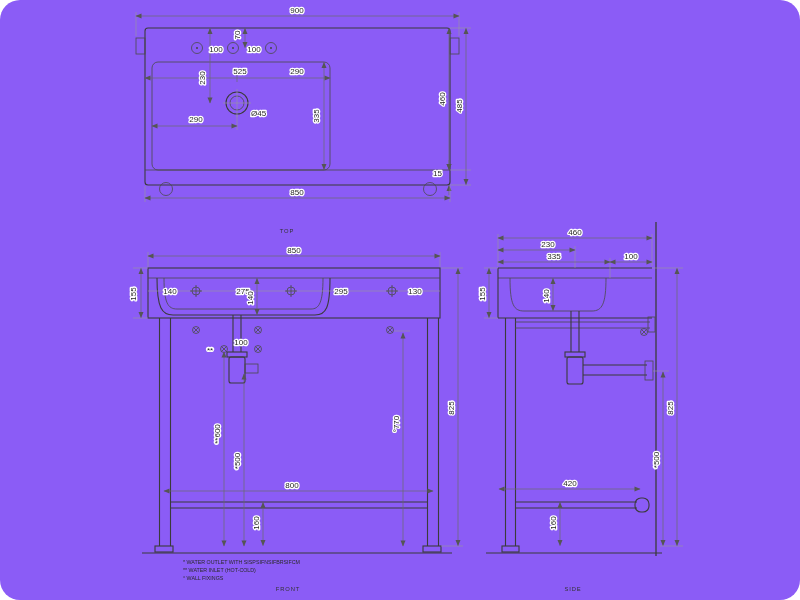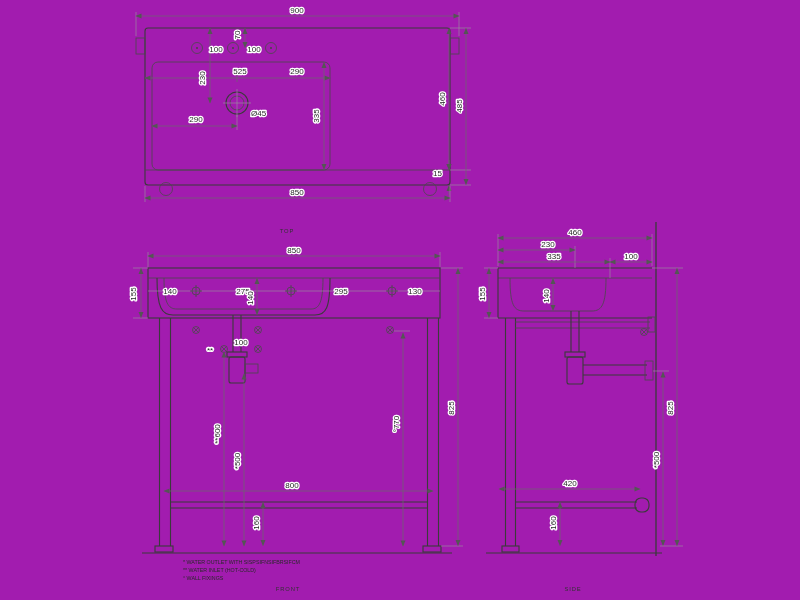--- a/index.html
+++ b/index.html
@@ -1,16 +1,16 @@
 <!DOCTYPE html>
 <html><head>
 <meta charset="utf-8">
 <style>
   html,body { margin:0; padding:0; background:#ffffff; }
-  #canvas { position:relative; width:800px; height:600px; background:#a21caf; overflow:hidden; }
+  #canvas { position:relative; width:800px; height:600px; background:#8b5cf6; overflow:hidden;border-radius:20px; }
   svg { display:block; }
   .g  { fill:none; stroke:#3b3b3b; stroke-width:1.1; }
   .g2 { fill:none; stroke:#4a4a4a; stroke-width:0.8; }
   .d  { fill:none; stroke:#6b6b6b; stroke-width:0.7; }
   .e  { fill:none; stroke:#9a9a9a; stroke-width:0.6; }
   text { font-family:"Liberation Sans","DejaVu Sans",sans-serif; fill:#1f1f1f; }
   .t  { font-size:8px; text-anchor:middle; paint-order:stroke; stroke:#ffffff; stroke-width:2.6px; stroke-linejoin:round; }
   .ts { text-anchor:start; }
   .note { font-size:5.3px; text-anchor:start; fill:#2a2a2a; }
   .vlab { font-size:5.8px; letter-spacing:0.9px; text-anchor:middle; fill:#333333; }

